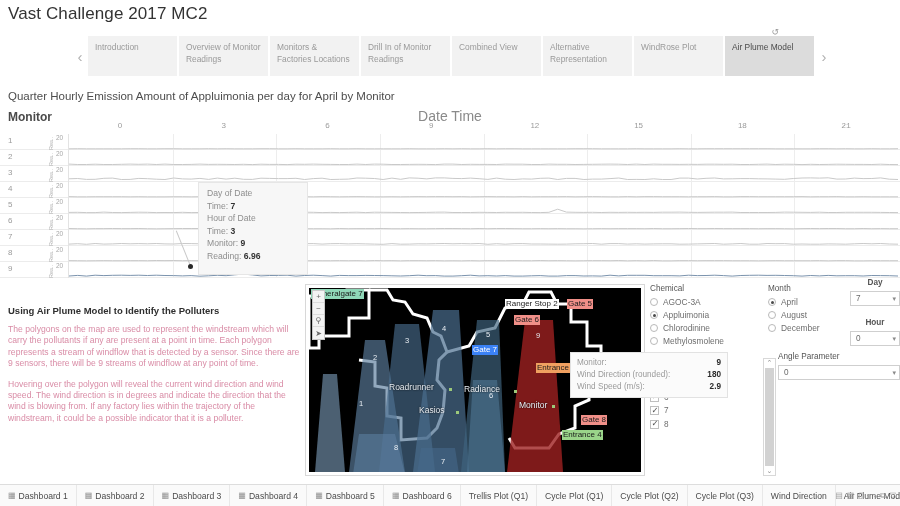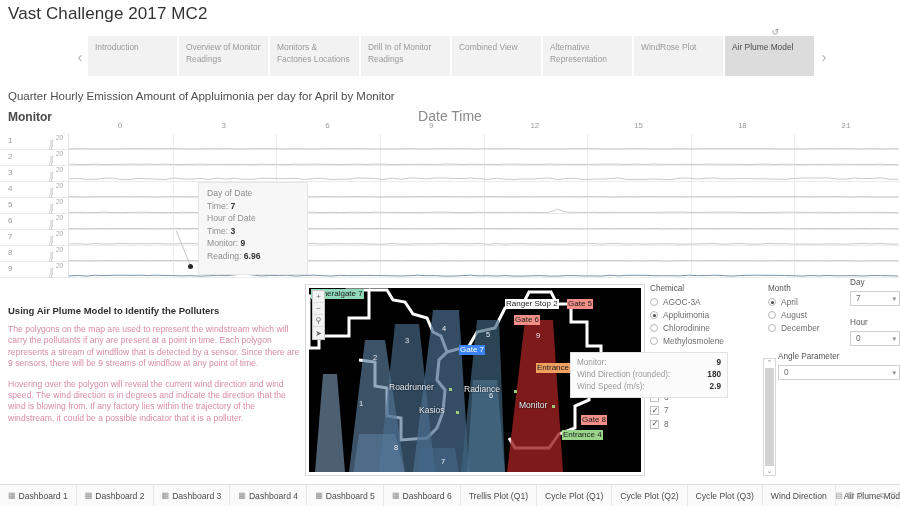--- a/index.html
+++ b/index.html
@@ -138,21 +138,21 @@
     position: absolute; left: 570px; top: 352px; width: 158px;
     background: #fbfbfb; border: 1px solid #e2e2e2; z-index: 20;
     padding: 4px 6px; font-size: 8.2px; color: #9a9a9a; line-height: 12px;
   }
   .map-tooltip .r { display: flex; justify-content: space-between; }
   .map-tooltip .r b { color: #2b2b2b; }
 
   
   .controls { position: absolute; left: 650px; top: 274px; width: 250px; }
   .ctl-title { font-size: 8.2px; color: #555; margin-bottom: 4px; }
-  .ctl-title.b { font-weight: normal; }
+  .ctl-title.b { font-weight: bold; text-align: center; }
   .radio-row { display: flex; align-items: center; margin-bottom: 3px; }
   .radio {
     width: 8px; height: 8px; border: 1px solid #b9b9b9; border-radius: 50%;
     margin-right: 5px; background: #fff; position: relative; flex: none;
   }
   .radio.on::after {
     content: ""; position: absolute; left: 1.5px; top: 1.5px;
     width: 3px; height: 3px; border-radius: 50%; background: #4a4a4a;
   }
   .radio-label { font-size: 8.4px; color: #6e6e6e; }
@@ -456,21 +456,21 @@
         <div>+</div>
         <div>−</div>
         <div>⚲</div>
         <div>➤</div>
       </div>
 
       <div class="mlabel" style="left:2px;top:1px;background:#8fd8b8;">Generalgate 7</div>
       <div class="mlabel" style="left:196px;top:11px;background:#ffffff;">Ranger Stop 2</div>
       <div class="mlabel" style="left:258px;top:11px;background:#f08f88;">Gate 5</div>
       <div class="mlabel" style="left:205px;top:27px;background:#f08f88;">Gate 6</div>
-      <div class="mlabel" style="left:150px;top:57px;background:#3b82f6;color:#fff;">Gate 7</div>
+      <div class="mlabel" style="left:163px;top:57px;background:#3b82f6;color:#fff;">Gate 7</div>
       <div class="mlabel" style="left:227px;top:75px;background:#f0a060;">Entrance 3</div>
       <div class="mlabel" style="left:272px;top:127px;background:#f08f88;">Gate 8</div>
       <div class="mlabel" style="left:253px;top:142px;background:#9ad48a;">Entrance 4</div>
 
       <div class="mfac" style="left:80px;top:94px;">Roadrunner</div>
       <div class="fdot" style="left:140px;top:100px;"></div>
       <div class="mfac" style="left:110px;top:117px;">Kasios</div>
       <div class="fdot" style="left:147px;top:123px;"></div>
       <div class="mfac" style="left:155px;top:96px;">Radiance</div>
       <div class="fdot" style="left:205px;top:102px;"></div>

